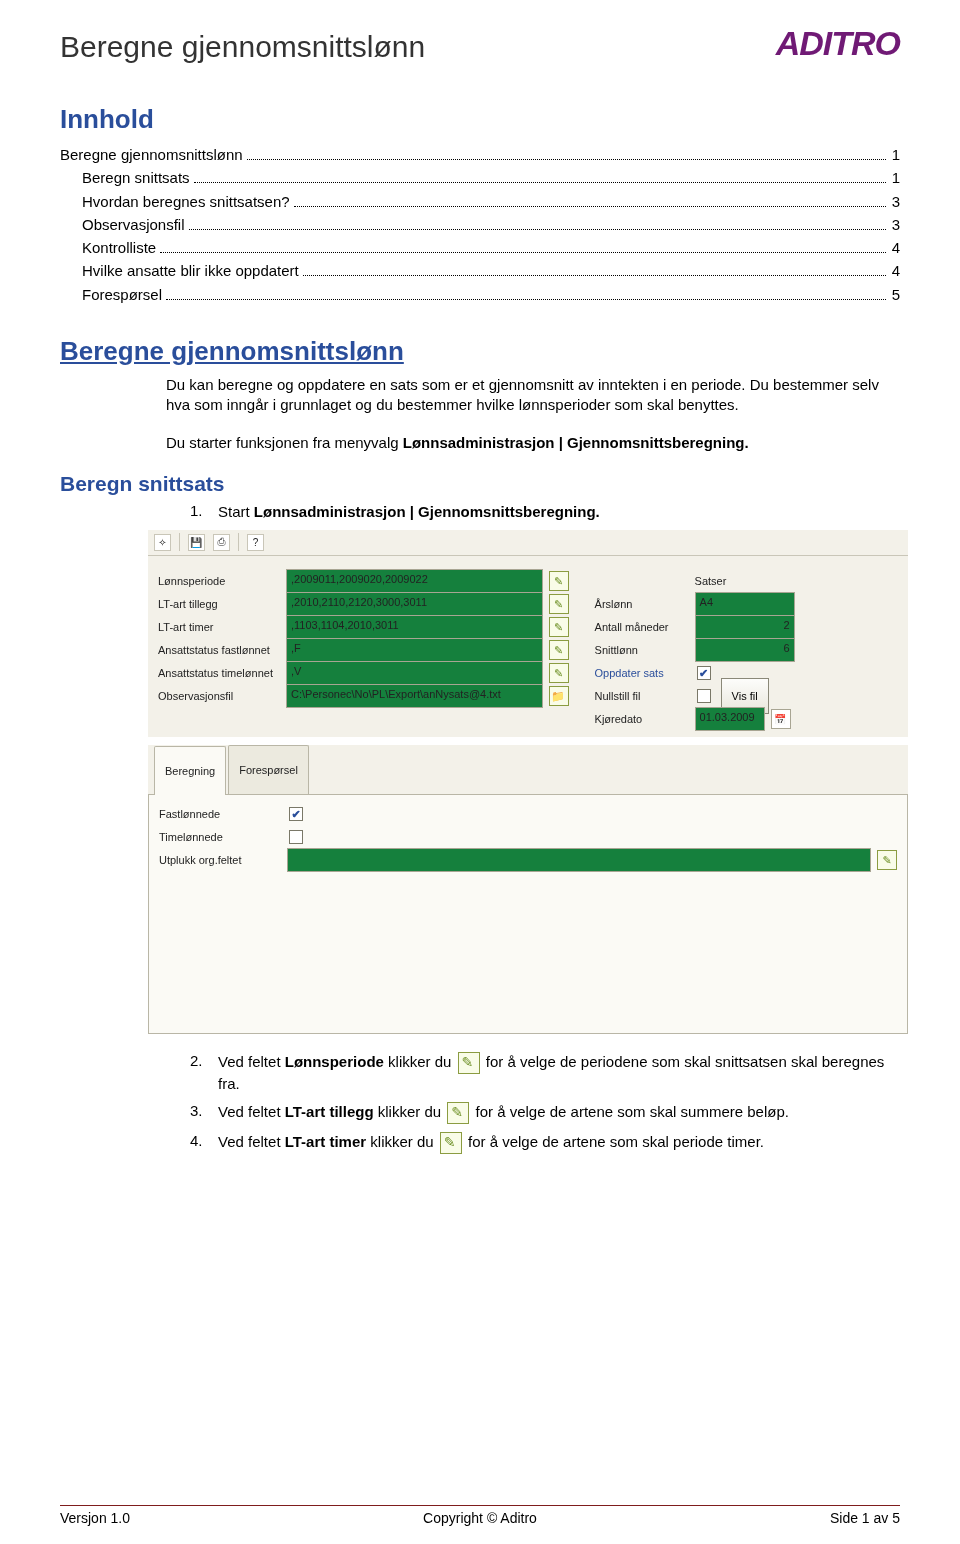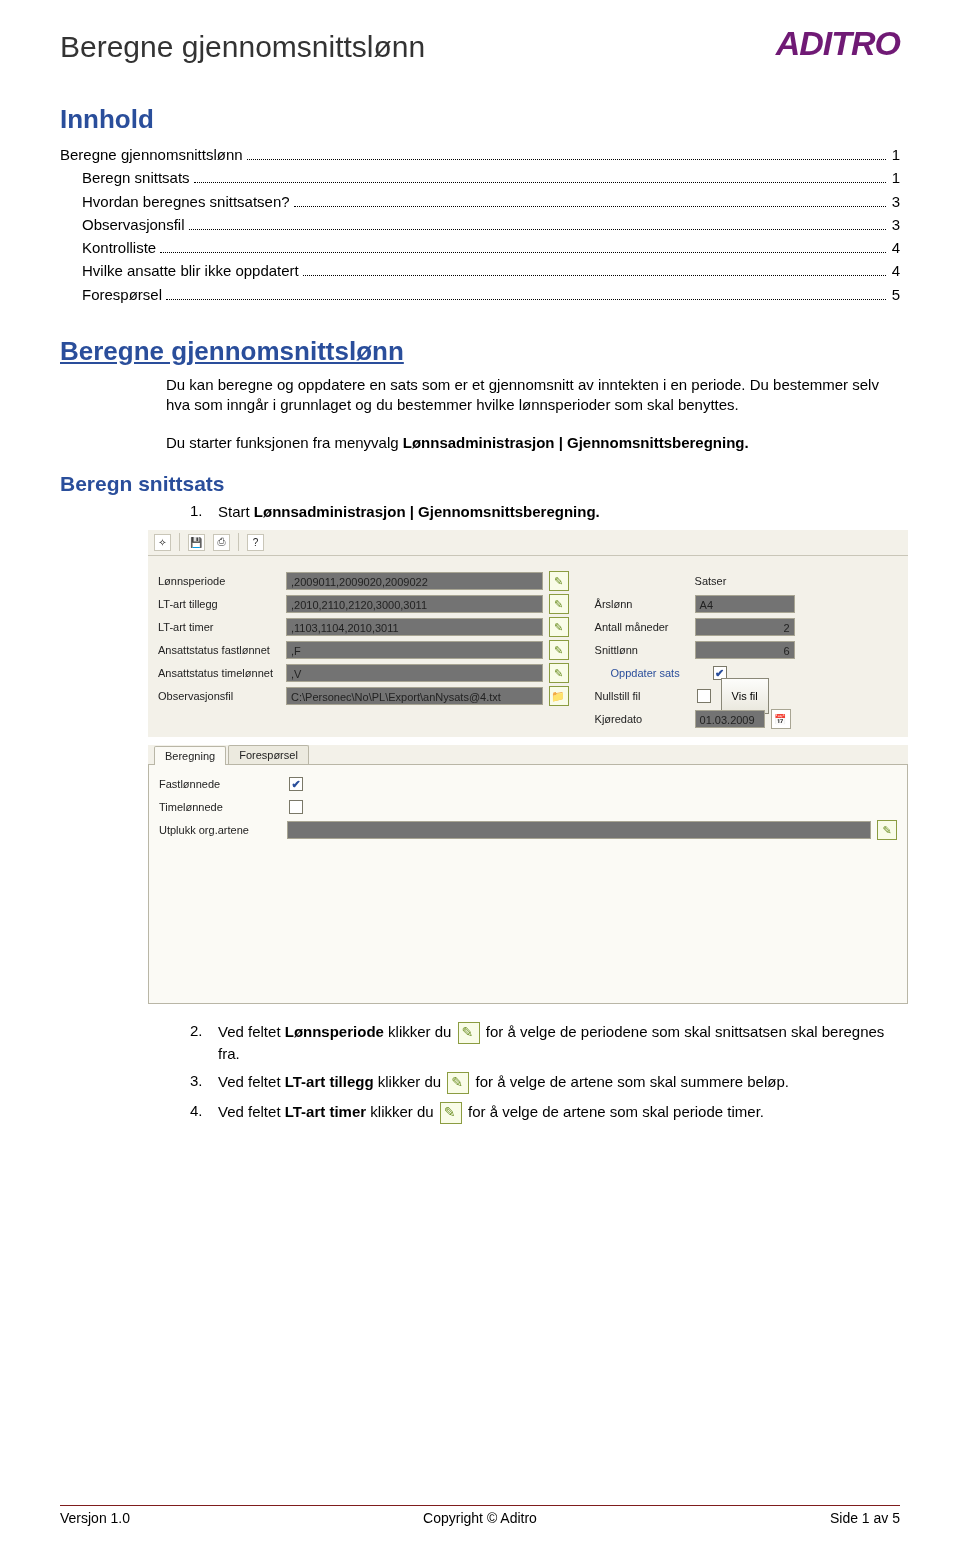--- a/index.html
+++ b/index.html
@@ -127,26 +127,26 @@
   .app .form-area {
     background: #F3F1E9;
     padding: 14px 10px 6px 10px;
     display: flex;
   }
   .left-col { flex: 1.15; }
   .right-col { flex: 0.85; padding-left: 26px; }
   .frow { display: flex; align-items: center; height: 23px; }
   .flabel { width: 128px; }
   .flabel-r { width: 100px; }
-  .flabel.blue, .flabel-r.blue { color: #2A4E9B; margin-left: 16px; }
+  .flabel.blue, .flabel-r.blue { color: #2A4E9B; }
   .finput {
     flex: 1;
-    height: 18px;
+    height: 24px;
     border: 1px solid #A8A593;
-    background: #737373;
+    background: #15803d;
     padding: 0 4px;
     font-size: 11px;
     line-height: 18px;
     overflow: hidden;
   }
   .finput.short { flex: 0 0 70px; }
   .finput.med { flex: 0 0 100px; }
   .finput.right { text-align: right; }
   .picker-btn {
     width: 20px; height: 20px;
@@ -181,21 +181,21 @@
     margin-left: 10px;
   }
   .tabs {
     display: flex;
     align-items: flex-end;
     margin-top: 8px;
     background: #F3F1E9;
     padding-left: 6px;
   }
   .tab {
-    padding: 3px 10px;
+    padding: 18px 10px;
     border: 1px solid #B9B6A6;
     border-bottom: none;
     background: #ECEADF;
     margin-right: 2px;
     border-radius: 2px 2px 0 0;
     font-size: 11px;
   }
   .tab.active { background: #FBFAF5; position: relative; top:1px; }
   .tab-pane {
     border: 1px solid #B9B6A6;
@@ -365,21 +365,21 @@
     <div class="tab-pane">
       <div class="frow">
         <div class="flabel">Fastlønnede</div>
         <span class="checkbox">✔</span>
       </div>
       <div class="frow">
         <div class="flabel">Timelønnede</div>
         <span class="checkbox"></span>
       </div>
       <div class="frow">
-        <div class="flabel">Utplukk org.artene</div>
+        <div class="flabel">Utplukk org.feltet</div>
         <div class="finput" style="flex:1"></div>
         <span class="picker-btn">✎</span>
       </div>
     </div>
   </div>
 
   <div class="numlist" style="margin-top:18px;">
     <div class="item">
       <div class="num">2.</div>
       <div class="txt">

